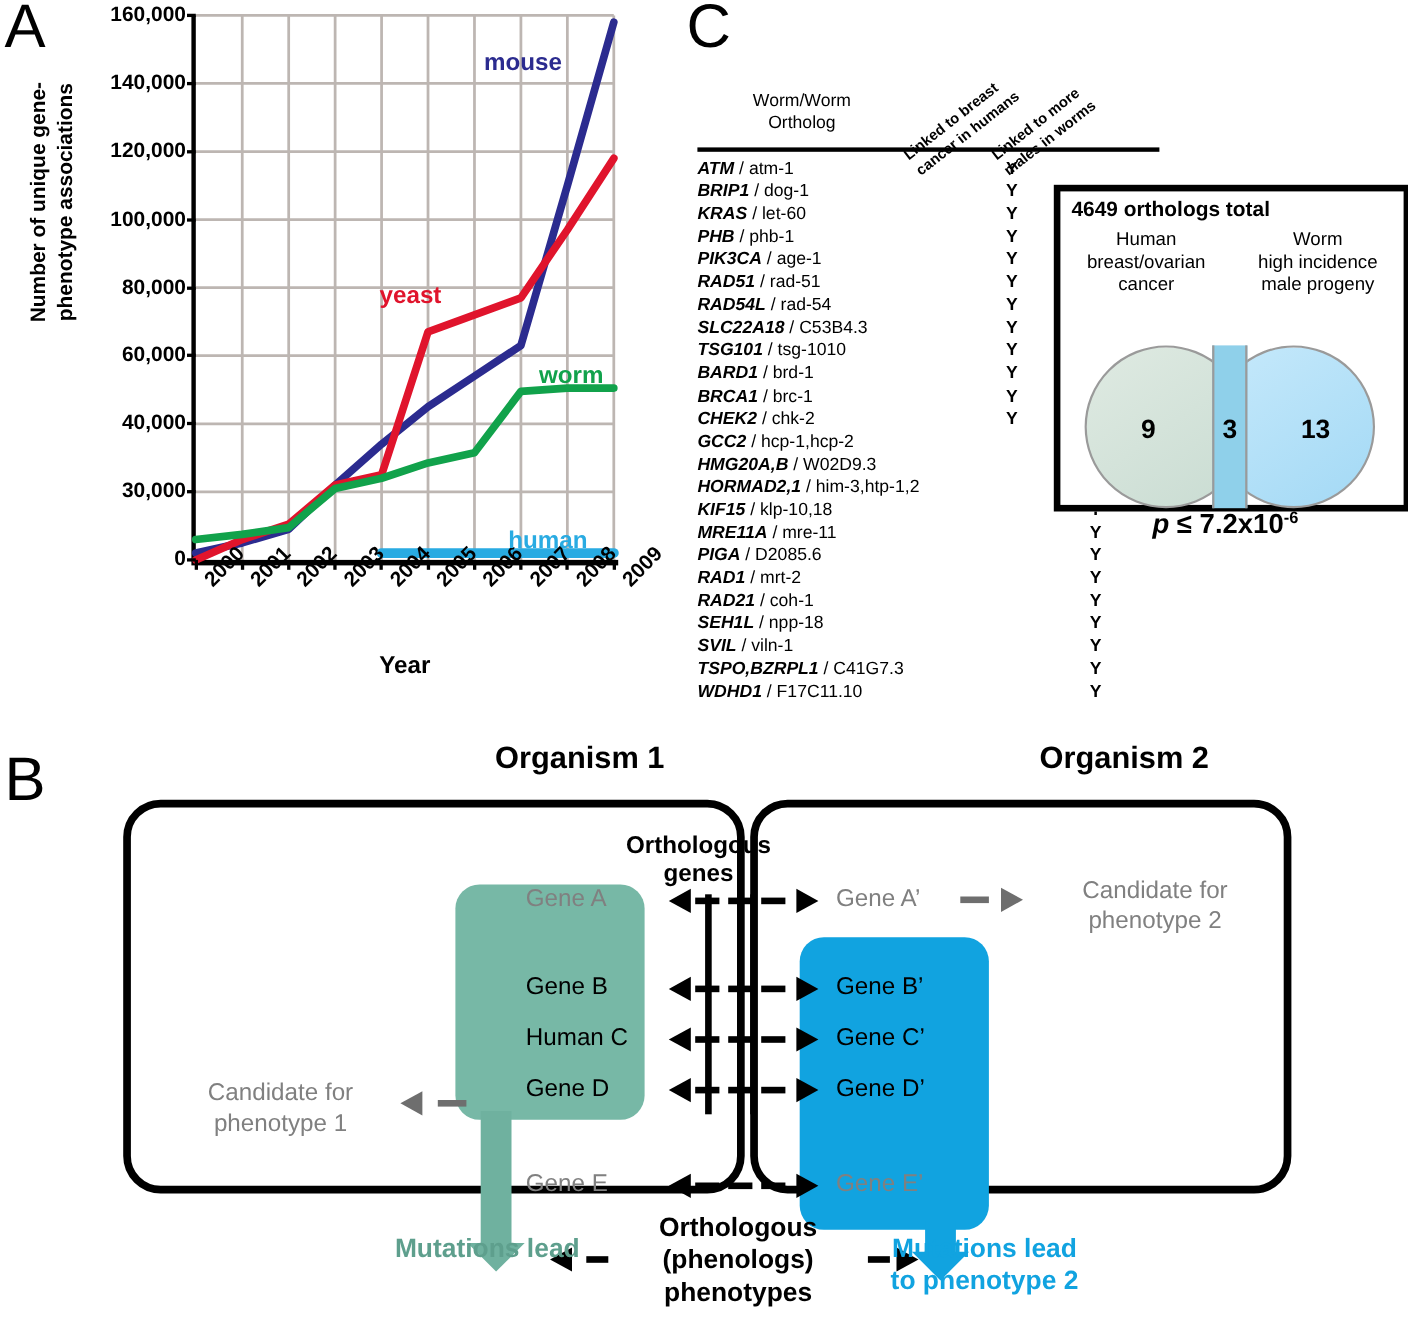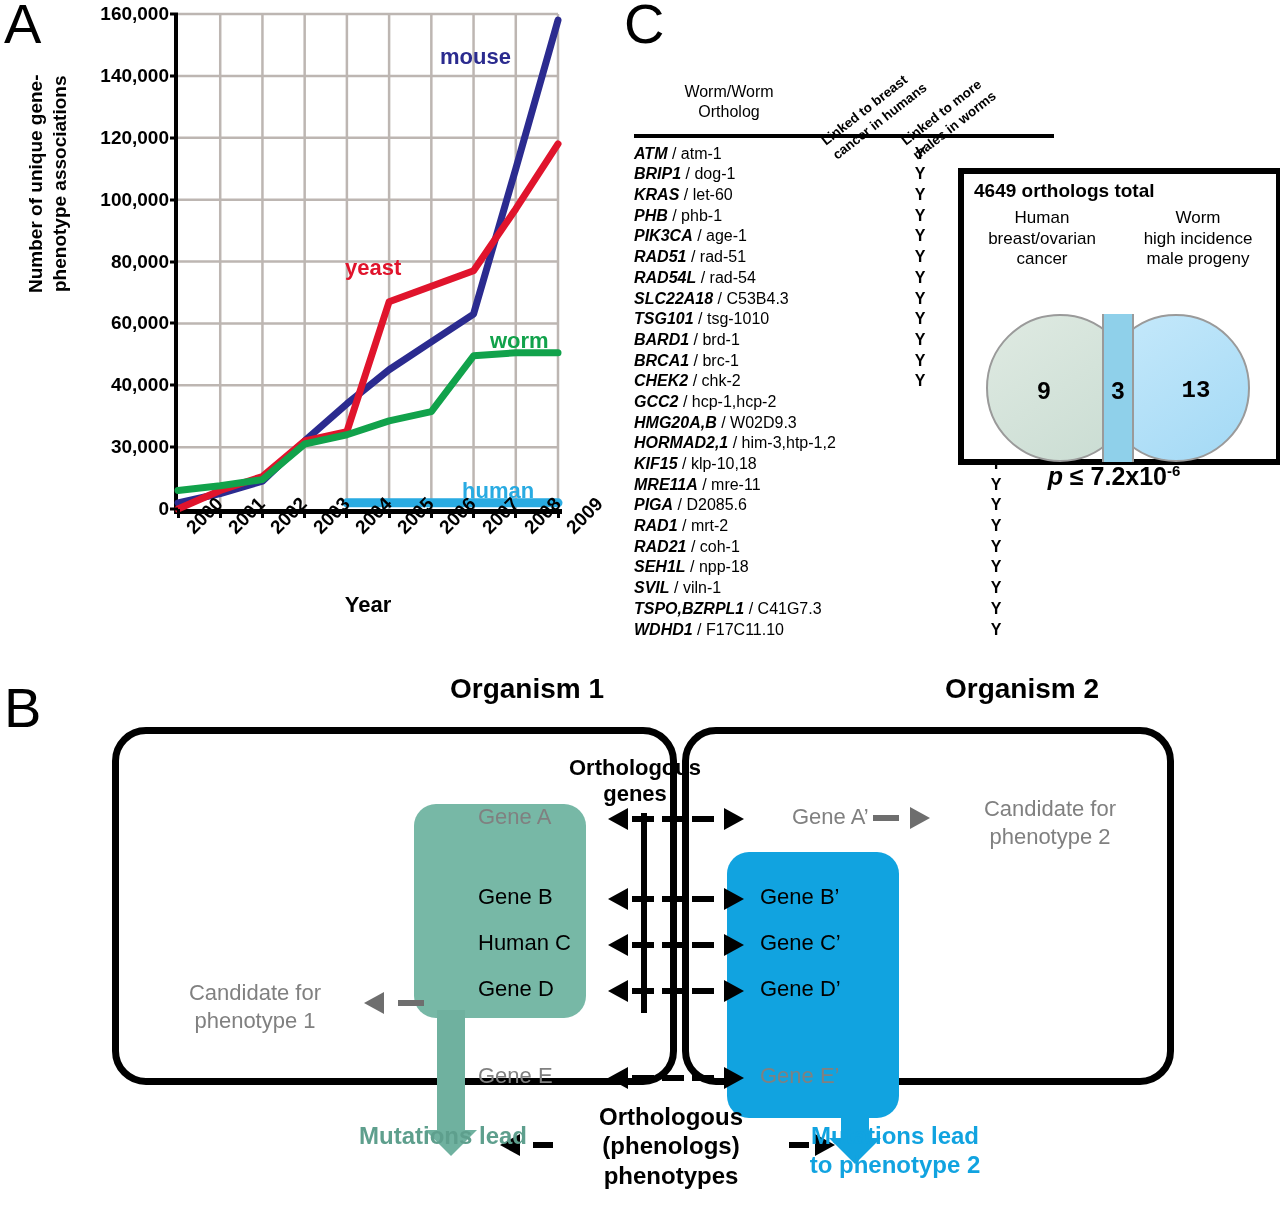--- a/index.html
+++ b/index.html
@@ -327,21 +327,21 @@
         <div>Worm</div>
         <div>high incidence</div>
         <div>male progeny</div>
       </div>
     </div>
     <div class="venn-circ venn-left"></div>
     <div class="venn-circ venn-right"></div>
     <div class="venn-lens"></div>
     <div class="venn-num" style="left:22px;width:116px;">9</div>
     <div class="venn-num" style="left:138px;width:32px;">3</div>
-    <div class="venn-num" style="left:170px;width:124px;font-family:Liberation Mono, monospace;">13</div>
+    <div class="venn-num" style="left:170px;width:124px;">13</div>
   </div>
 
   <div class="pval"><i>p</i><span> ≤ 7.2x10</span><sup>-6</sup></div>
 </div>
 
 <div class="abs" id="panelB">
   <div class="abs panel-letter letterB">B</div>
 
   <div class="org-title" style="left:450px;">Organism 1</div>
   <div class="org-title" style="left:945px;">Organism 2</div>
@@ -364,21 +364,21 @@
   <div class="ortho-genes" style="left:545px;top:100px;width:180px;">
     <div>Orthologous</div>
     <div>genes</div>
   </div>
 
   <div class="vbar" style="left:641px;top:158px;height:200px;"></div>
   <div class="vbar" style="left:682px;top:158px;height:200px;"></div>
 
   <div id="gene-rows" class="abs" style="left:0;top:0;width:1280px;height:552px;">
       <div class="genetxt grey" style="left: 478px; top: 149px;">Gene A</div>
-      <div class="genetxt grey" style="left: 760px; top: 149px; margin-left: 32px;">Gene A’</div>
+      <div class="genetxt grey" style="left: 760px; top: 149px;">Gene A’</div>
       <div class="arr-l" style="left: 608px; top: 153px;"></div>
       <div class="arr-r" style="left: 724px; top: 153px;"></div>
       <div class="dash" style="left: 632px; top: 161px; width: 22px;"></div>
       <div class="dash" style="left: 662px; top: 161px; width: 22px;"></div>
       <div class="dash" style="left: 692px; top: 161px; width: 22px;"></div>
       <div class="genetxt" style="left: 478px; top: 229px;">Gene B</div>
       <div class="genetxt" style="left: 760px; top: 229px;">Gene B’</div>
       <div class="arr-l" style="left: 608px; top: 233px;"></div>
       <div class="arr-r" style="left: 724px; top: 233px;"></div>
       <div class="dash" style="left: 632px; top: 241px; width: 22px;"></div>

